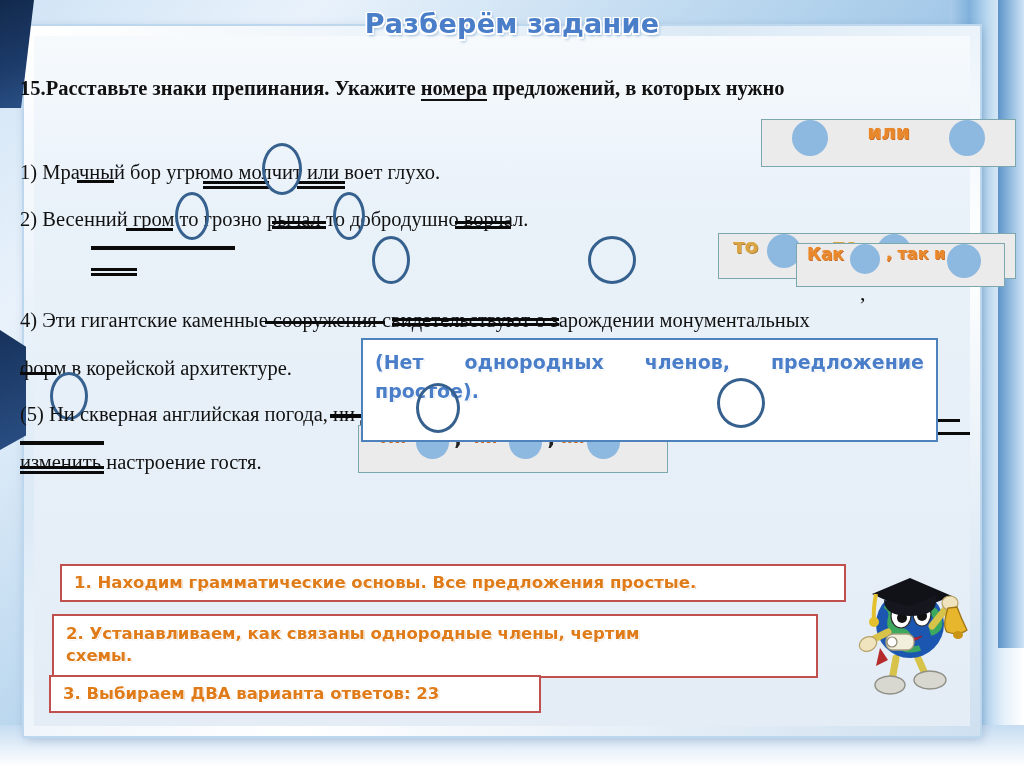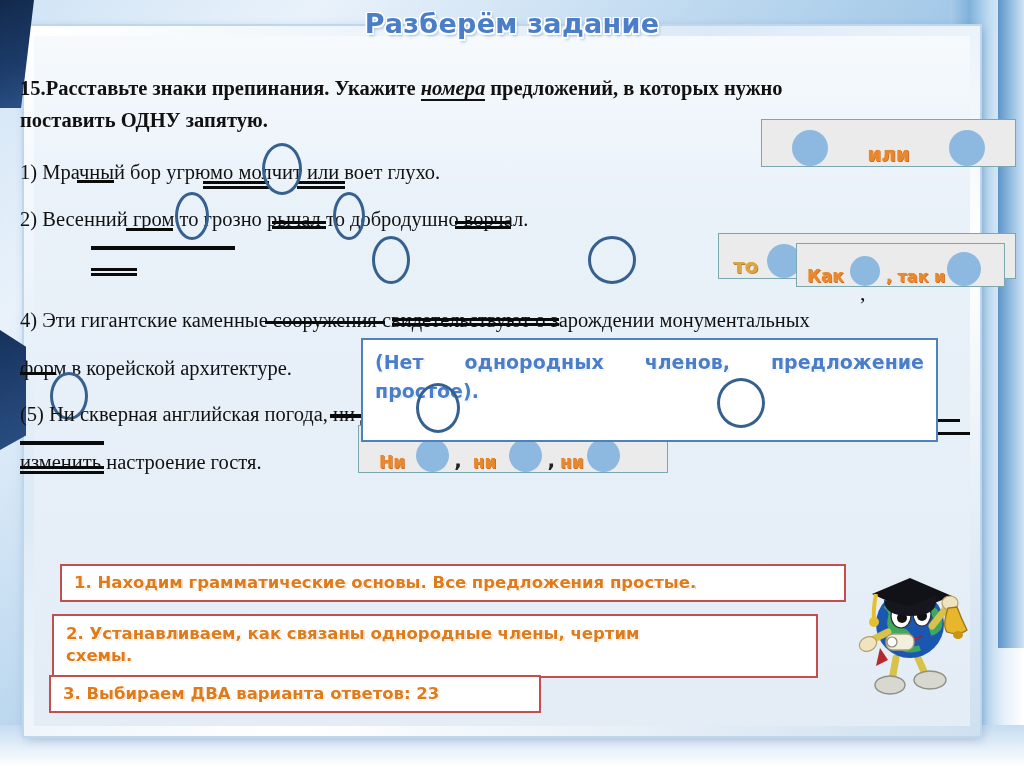--- a/index.html
+++ b/index.html
@@ -64,42 +64,42 @@
       -1.5px 1.5px 0 #ffffff, 1.5px 1.5px 0 #ffffff,
       0 2px 0 #ffffff, 2px 3px 3px rgba(60,110,170,.45);
   }
 
   
   .qtext{
     position:absolute;color:#111;font-size:20.5px;line-height:1.0;
     font-family:"Liberation Serif", serif;white-space:nowrap;
   }
   .qbold{font-weight:bold;}
-  .u-line{border-bottom:2.5px solid #111;font-style:italic;}
+  .u-line{border-bottom:2.5px solid #111;}
 
   
   .mark{position:absolute;background:#0a0a0a;}
   .mark-dbl{position:absolute;}
   .mark-dbl:before,.mark-dbl:after{
     content:"";position:absolute;left:0;right:0;height:2.5px;background:#0a0a0a;
   }
   .mark-dbl:before{top:0;}
   .mark-dbl:after{top:5px;}
 
   
   .circ{
     position:absolute;border:3px solid #36618f;border-radius:50%;
     background:transparent;
   }
 
   
   .scheme{
     position:absolute;background:#ebebeb;
     border:1.6px solid #7ba7ae;
-    display:flex;align-items:flex-end;
+    display:flex;align-items:flex-start;
     box-sizing:border-box;
   }
   .scheme .w{
     font-family:"DejaVu Sans", sans-serif;font-weight:bold;font-size:20px;
     color:#e8872a;
     text-shadow:0 0 1px #f6c08a, 1px 1px 0 #c9661c;
   }
   .scheme .w.gold{color:#d9a441;text-shadow:0 0 1px #ffe6ae,1px 1px 0 #a9762a;}
   .scheme .dot{
     background:#8db8e0;border-radius:50%;flex:none;
@@ -150,21 +150,20 @@
   </div>
 
   <div class="corner-navy"></div>
   <div class="corner-navy2"></div>
 
   <div id="title">Разберём задание</div>
 
   <div class="qtext qbold" style="left:20px;top:78px;">
     <span>15.</span><span>Расставьте знаки препинания. Укажите </span><span class="u-line">номера</span><span> предложений, в которых нужно</span>
   </div>
-  <div class="qtext qbold" style="left:20px;top:110px;">поставить ОДНУ запятую.</div>
 
   <div class="qtext" style="left:20px;top:162px;">1) Мрачный бор угрюмо молчит или воет глухо.</div>
   <div class="mark" style="left:77px;top:180px;width:37px;height:2.5px;"></div>
   <div class="mark-dbl" style="left:203px;top:181px;width:66px;height:8px;"></div>
   <div class="mark-dbl" style="left:297px;top:181px;width:48px;height:8px;"></div>
   <div class="circ" style="left:262px;top:143px;width:34px;height:46px;"></div>
 
   <div class="qtext" style="left:20px;top:209px;">2)  Весенний гром то грозно рычал то добродушно ворчал.</div>
   <div class="mark" style="left:126px;top:228px;width:47px;height:2.5px;"></div>
   <div class="mark-dbl" style="left:272px;top:221px;width:54px;height:8px;"></div>

